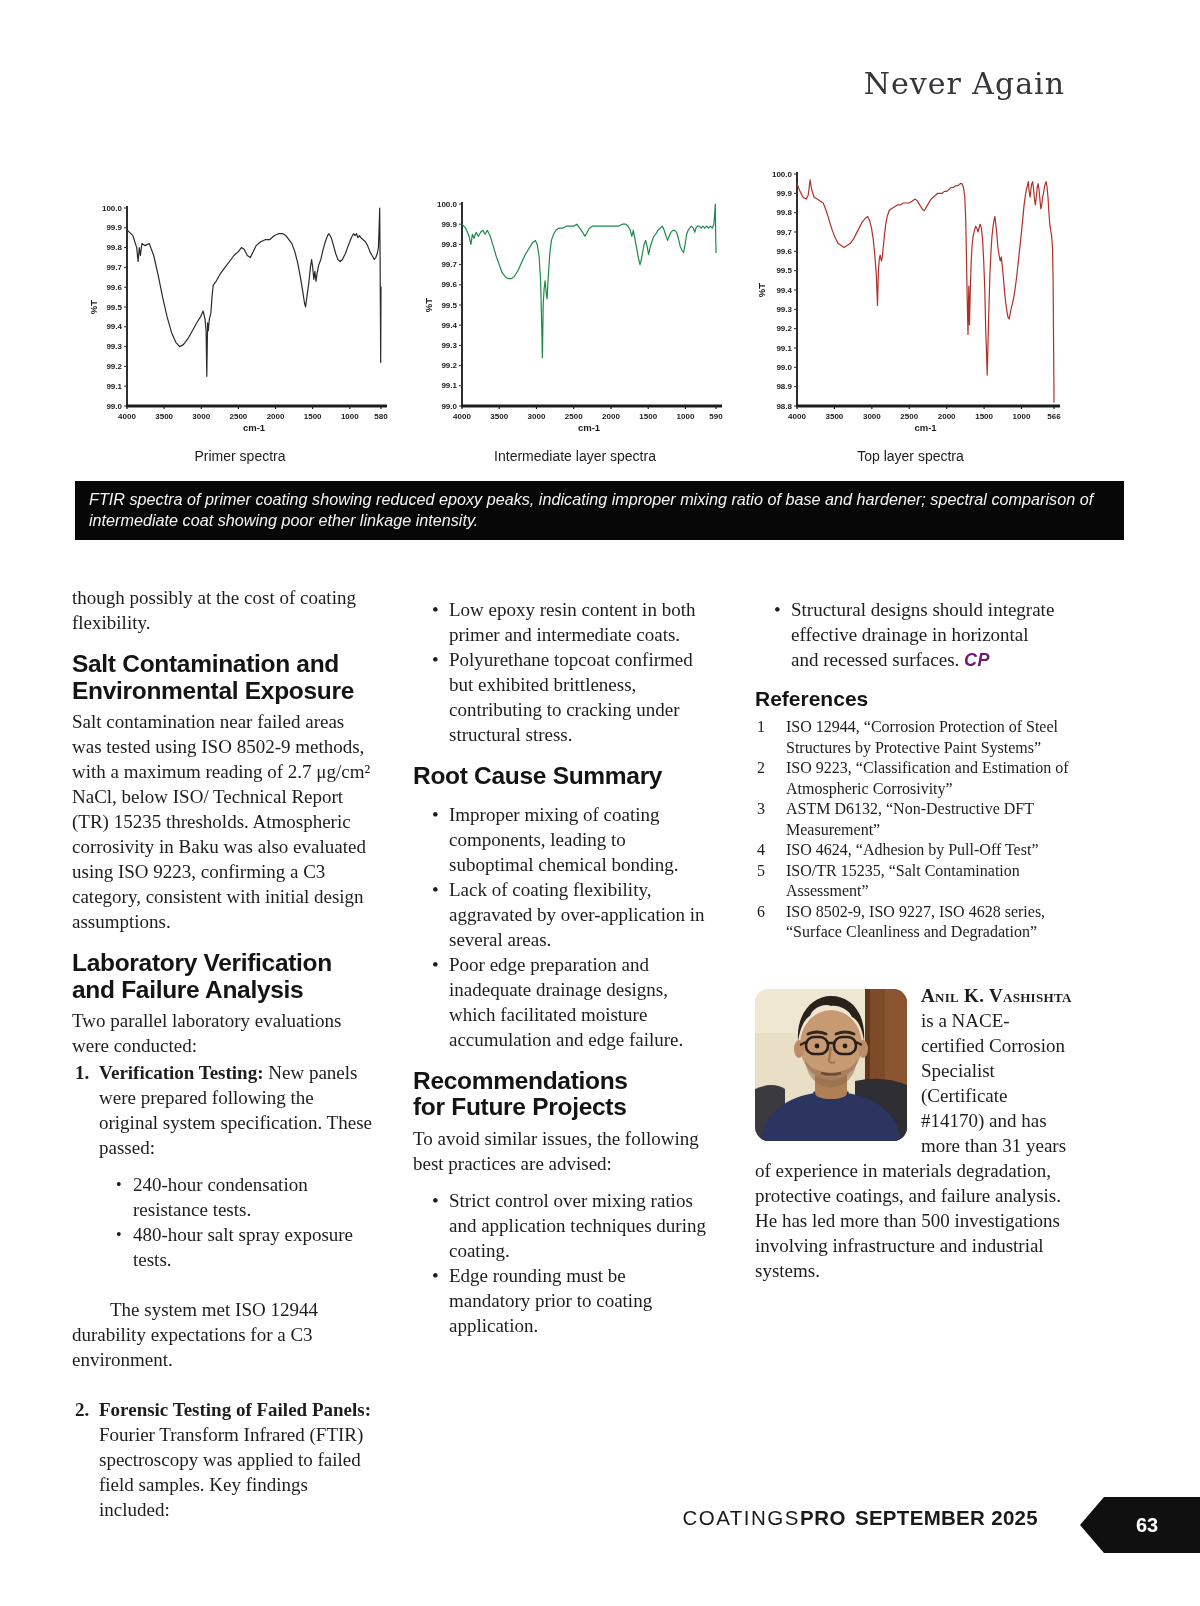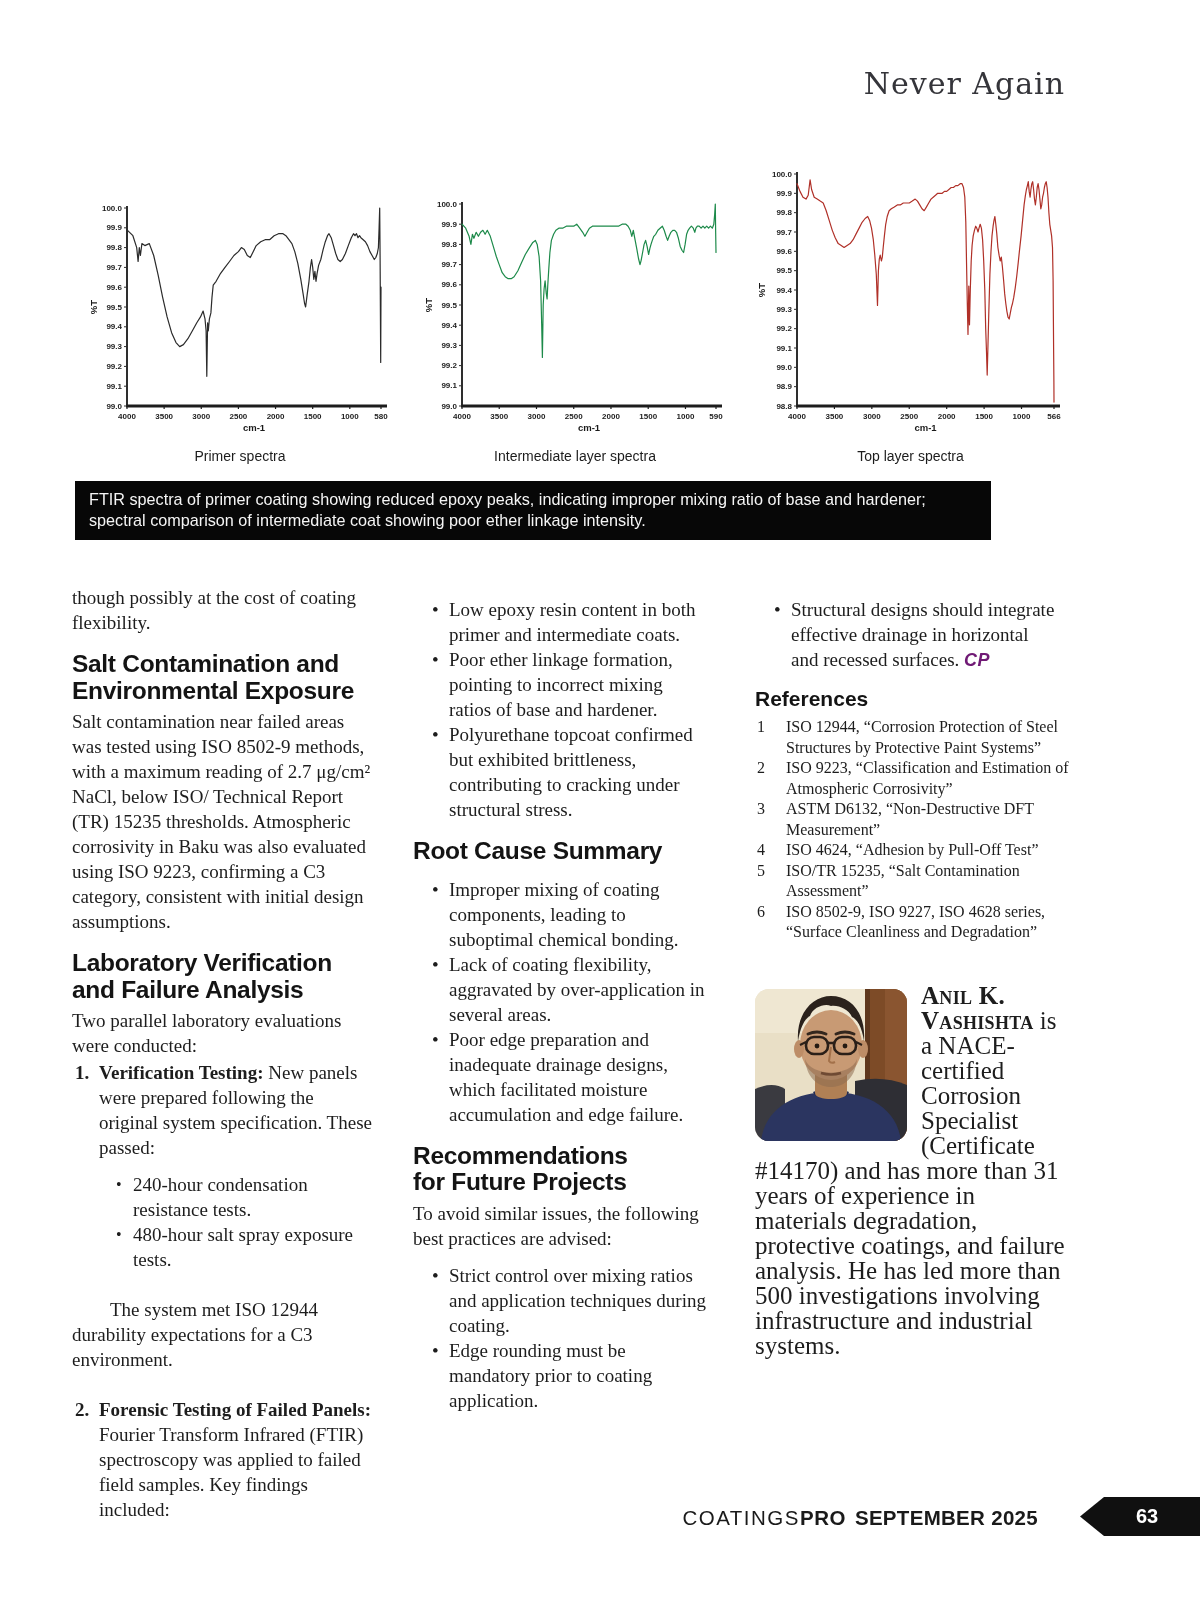--- a/index.html
+++ b/index.html
@@ -10,23 +10,23 @@
     font-family:"DejaVu Serif",serif;font-size:30px;letter-spacing:1px;color:#35353a;}
 
   
   .figure{position:absolute;}
   .fig1{left:85px;top:192px;width:310px;}
   .fig2{left:420px;top:188px;width:310px;}
   .fig3{left:753px;top:162px;width:315px;}
   .fig-label{text-align:center;margin-top:6px;
     font-family:"Liberation Sans",sans-serif;font-size:14px;color:#1c1c1c;}
 
-  .caption-bar{position:absolute;left:75px;top:481px;width:916px;box-sizing:border-box;
+  .caption-bar{position:absolute;left:75px;top:481px;width:1049px;box-sizing:border-box;
     background:#070707;color:#f5f5f5;font-family:"Liberation Sans",sans-serif;
-    font-size:16.2px;line-height:21px;padding:8px 14px 9px;}
+    font-size:16.2px;line-height:21px;padding:8px 14px 9px;font-style:italic;}
 
   
   .columns{position:absolute;left:72px;top:585px;width:1000px;display:flex;}
   .col{box-sizing:border-box;}
   .col1{width:303px;margin-right:38px;}
   .col2{width:305px;margin-right:37px;}
   .col3{width:317px;}
   .body-text p{margin:0;font-size:19px;line-height:25px;}
   h2.section{font-family:"Liberation Sans",sans-serif;font-weight:bold;
     font-size:24.5px;line-height:26.5px;letter-spacing:-0.3px;color:#141414;
@@ -41,32 +41,32 @@
   .sub-bullets li::before{left:5px;font-size:16px;}
   .indent-para{text-indent:38px;margin:25px 0 !important;}
 
   
   .refs-heading{font-family:"Liberation Sans",sans-serif;font-weight:bold;
     font-size:21px;margin:14px 0 6px;color:#141414;}
   .ref{position:relative;padding-left:31px;font-size:16px;line-height:20.5px;}
   .ref-num{position:absolute;left:2px;}
   .cp{font-family:"Liberation Sans",sans-serif;font-weight:bold;font-style:italic;
     color:#701a75;font-size:18px;letter-spacing:.5px;}
-  .bio{margin-top:40px;font-size:25px;line-height:25px;}
+  .bio{margin-top:40px;font-size:19px;line-height:25px;}
   .bio-name{font-weight:bold;font-variant:small-caps;letter-spacing:.3px;}
   .photo{float:left;width:152px;height:152px;border-radius:14px;overflow:hidden;
     margin:6px 14px 4px 0;}
 
   
   .footer-text{position:absolute;top:1506px;right:162px;
     font-family:"Liberation Sans",sans-serif;font-size:20.5px;color:#1a1a1a;}
   .brand-reg{font-weight:normal;letter-spacing:1.5px;}
   .brand-bold{font-weight:bold;letter-spacing:.5px;}
   .issue{font-weight:bold;margin-left:9px;letter-spacing:.3px;}
-  .page-tab{position:absolute;top:1497px;right:0;width:120px;height:39px;background:#101010;
+  .page-tab{position:absolute;top:1497px;right:0;width:120px;height:56px;background:#101010;
     color:#fff;font-family:"Liberation Sans",sans-serif;font-weight:bold;font-size:20px;
     display:flex;align-items:center;justify-content:center;box-sizing:border-box;
     padding-left:14px;clip-path:polygon(0 50%,20% 0,100% 0,100% 100%,20% 100%);}
 </style>
 </head>
 <body>
 
 <div class="page-title">Never Again</div>
 
 <div class="figure fig1">
@@ -239,21 +239,20 @@
     </div>
     <p class="indent-para">The system met ISO 12944 durability expectations for a C3 environment.</p>
     <div class="num-item">
       <span class="num">2.</span><span class="lbl">Forensic Testing of Failed Panels:</span><span> Fourier Transform Infrared (FTIR) spectroscopy was applied to failed field samples. Key findings included:</span>
     </div>
   </div>
 
   <div class="col col2 body-text">
     <ul class="bullets">
       <li>Low epoxy resin content in both primer and intermediate coats.</li>
-      <li>Poor ether linkage formation, pointing to incorrect mixing ratios of base and hardener.</li>
       <li>Polyurethane topcoat confirmed but exhibited brittleness, contributing to cracking under structural stress.</li>
     </ul>
     <h2 class="section">Root Cause Summary</h2>
     <ul class="bullets">
       <li>Improper mixing of coating components, leading to suboptimal chemical bonding.</li>
       <li>Lack of coating flexibility, aggravated by over-application in several areas.</li>
       <li>Poor edge preparation and inadequate drainage designs, which facilitated moisture accumulation and edge failure.</li>
     </ul>
     <h2 class="section">Recommendations
 for Future Projects</h2>

